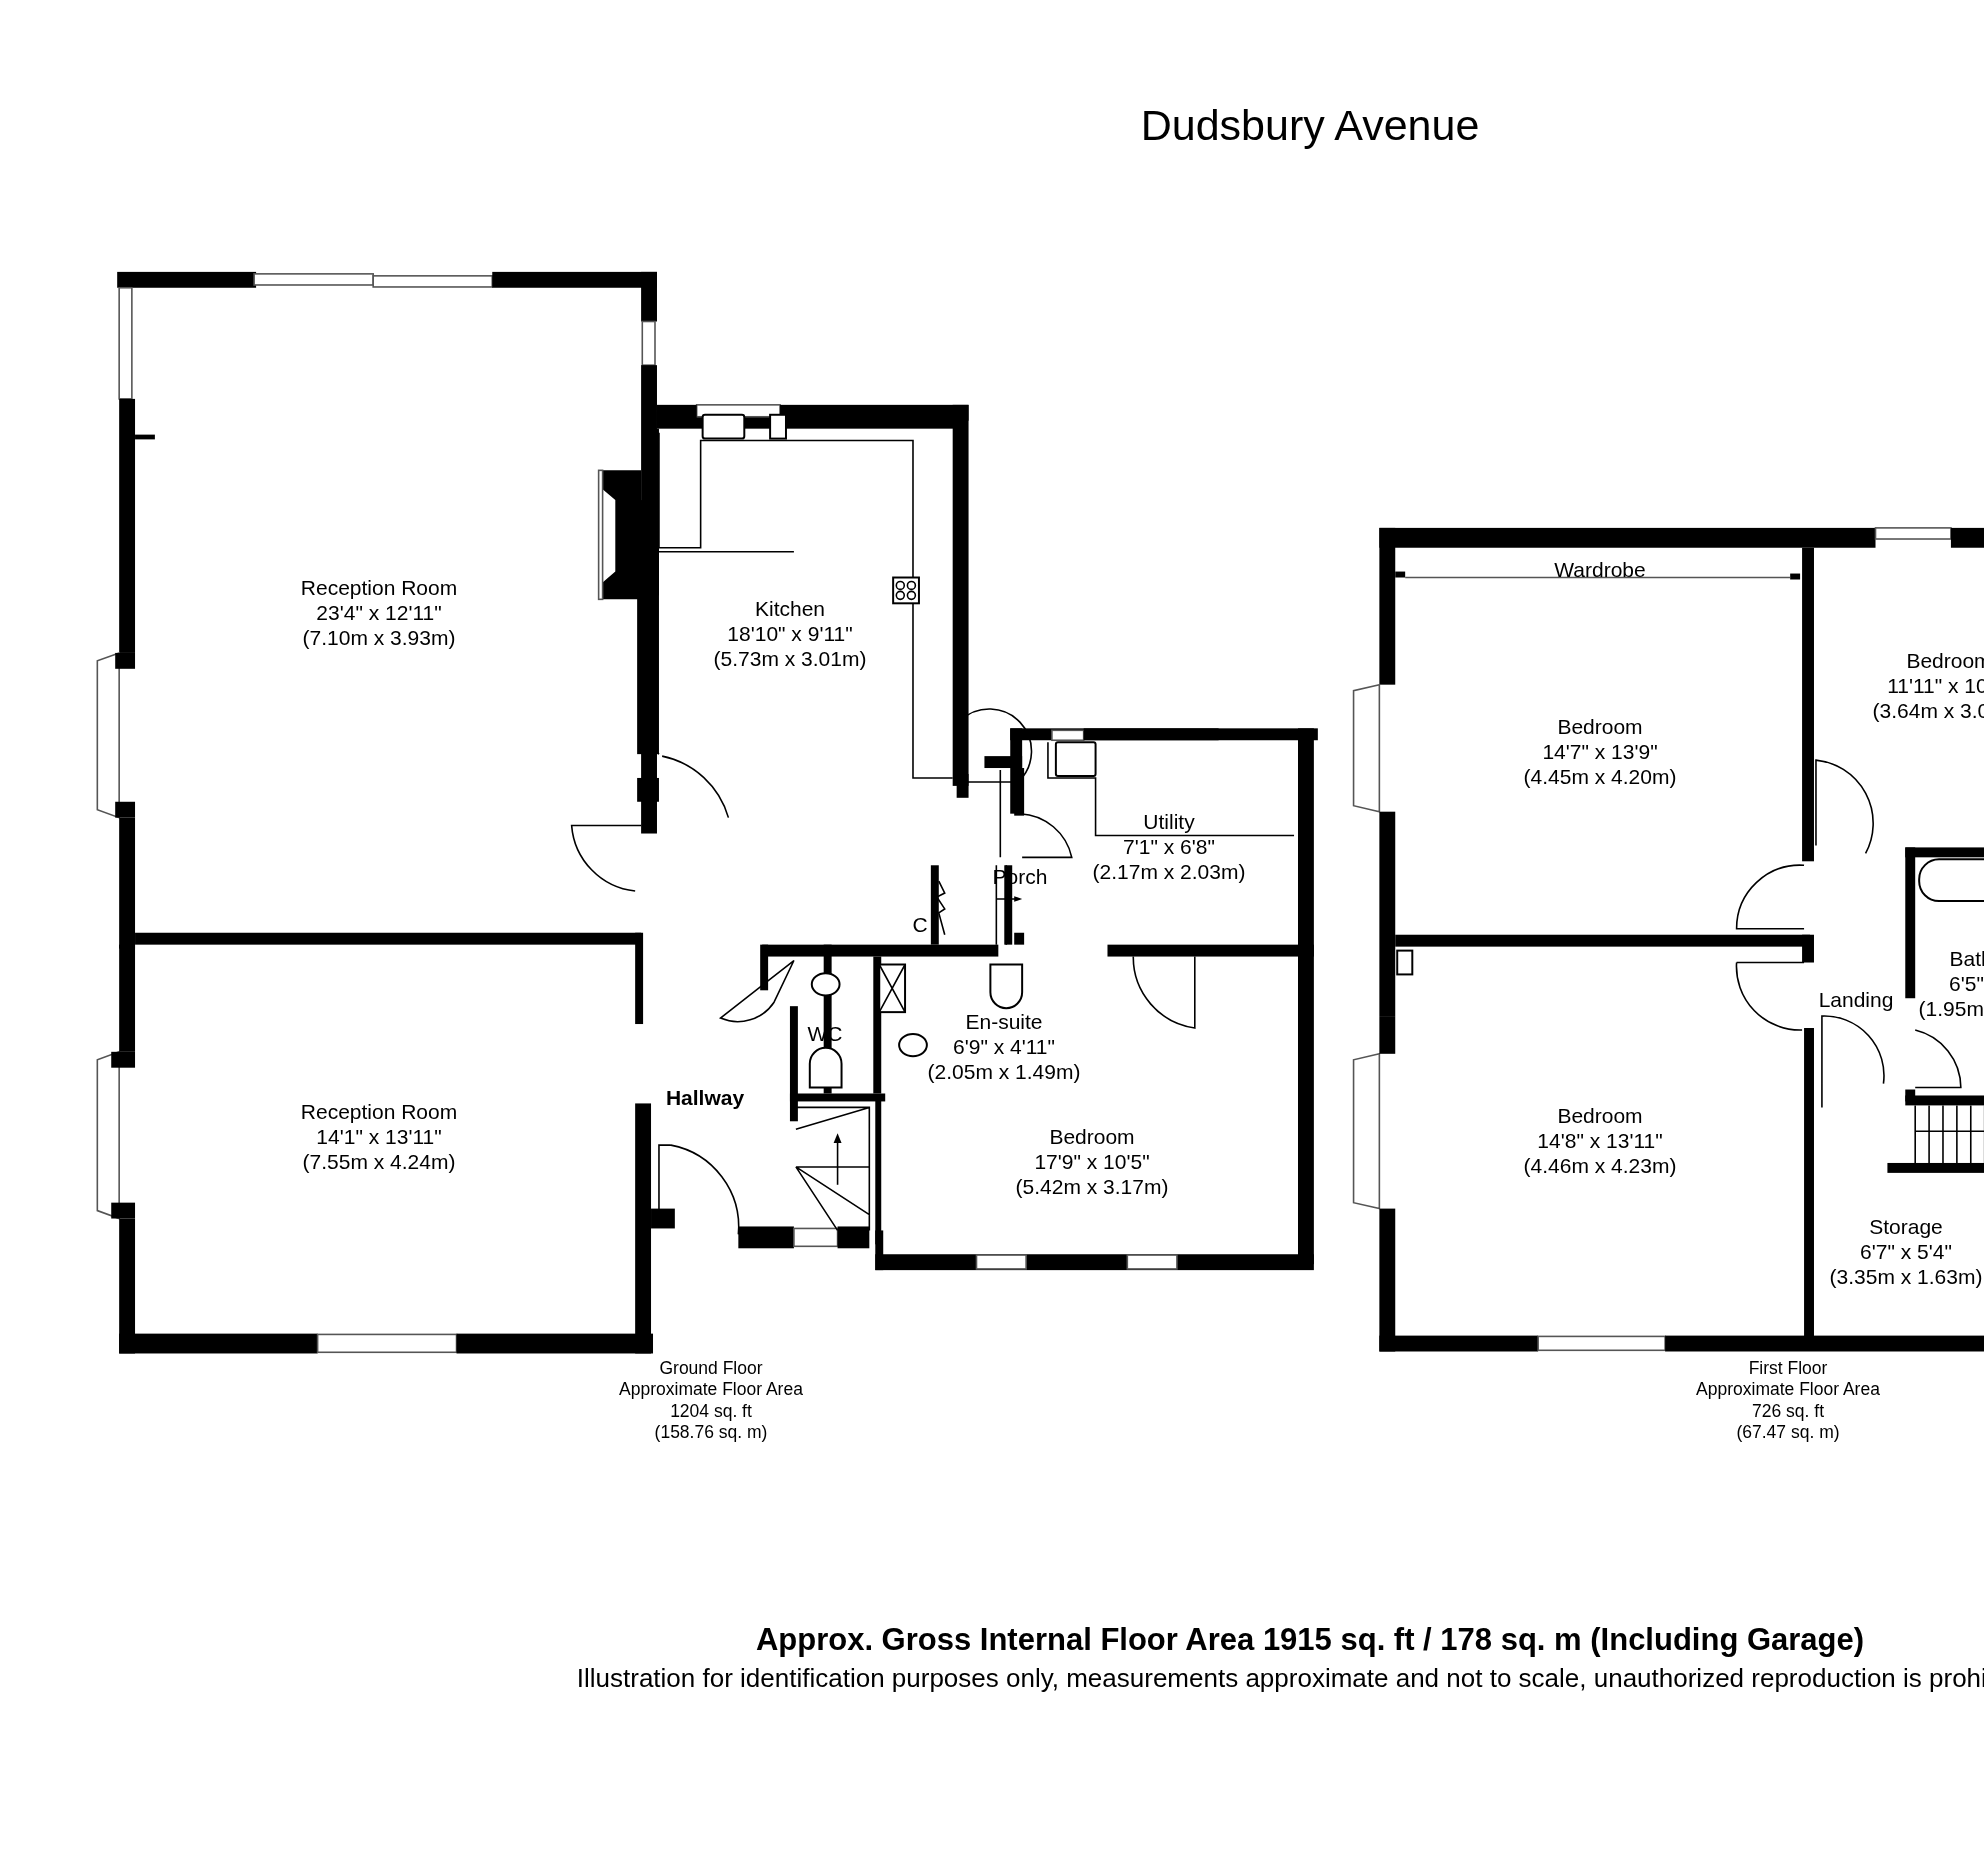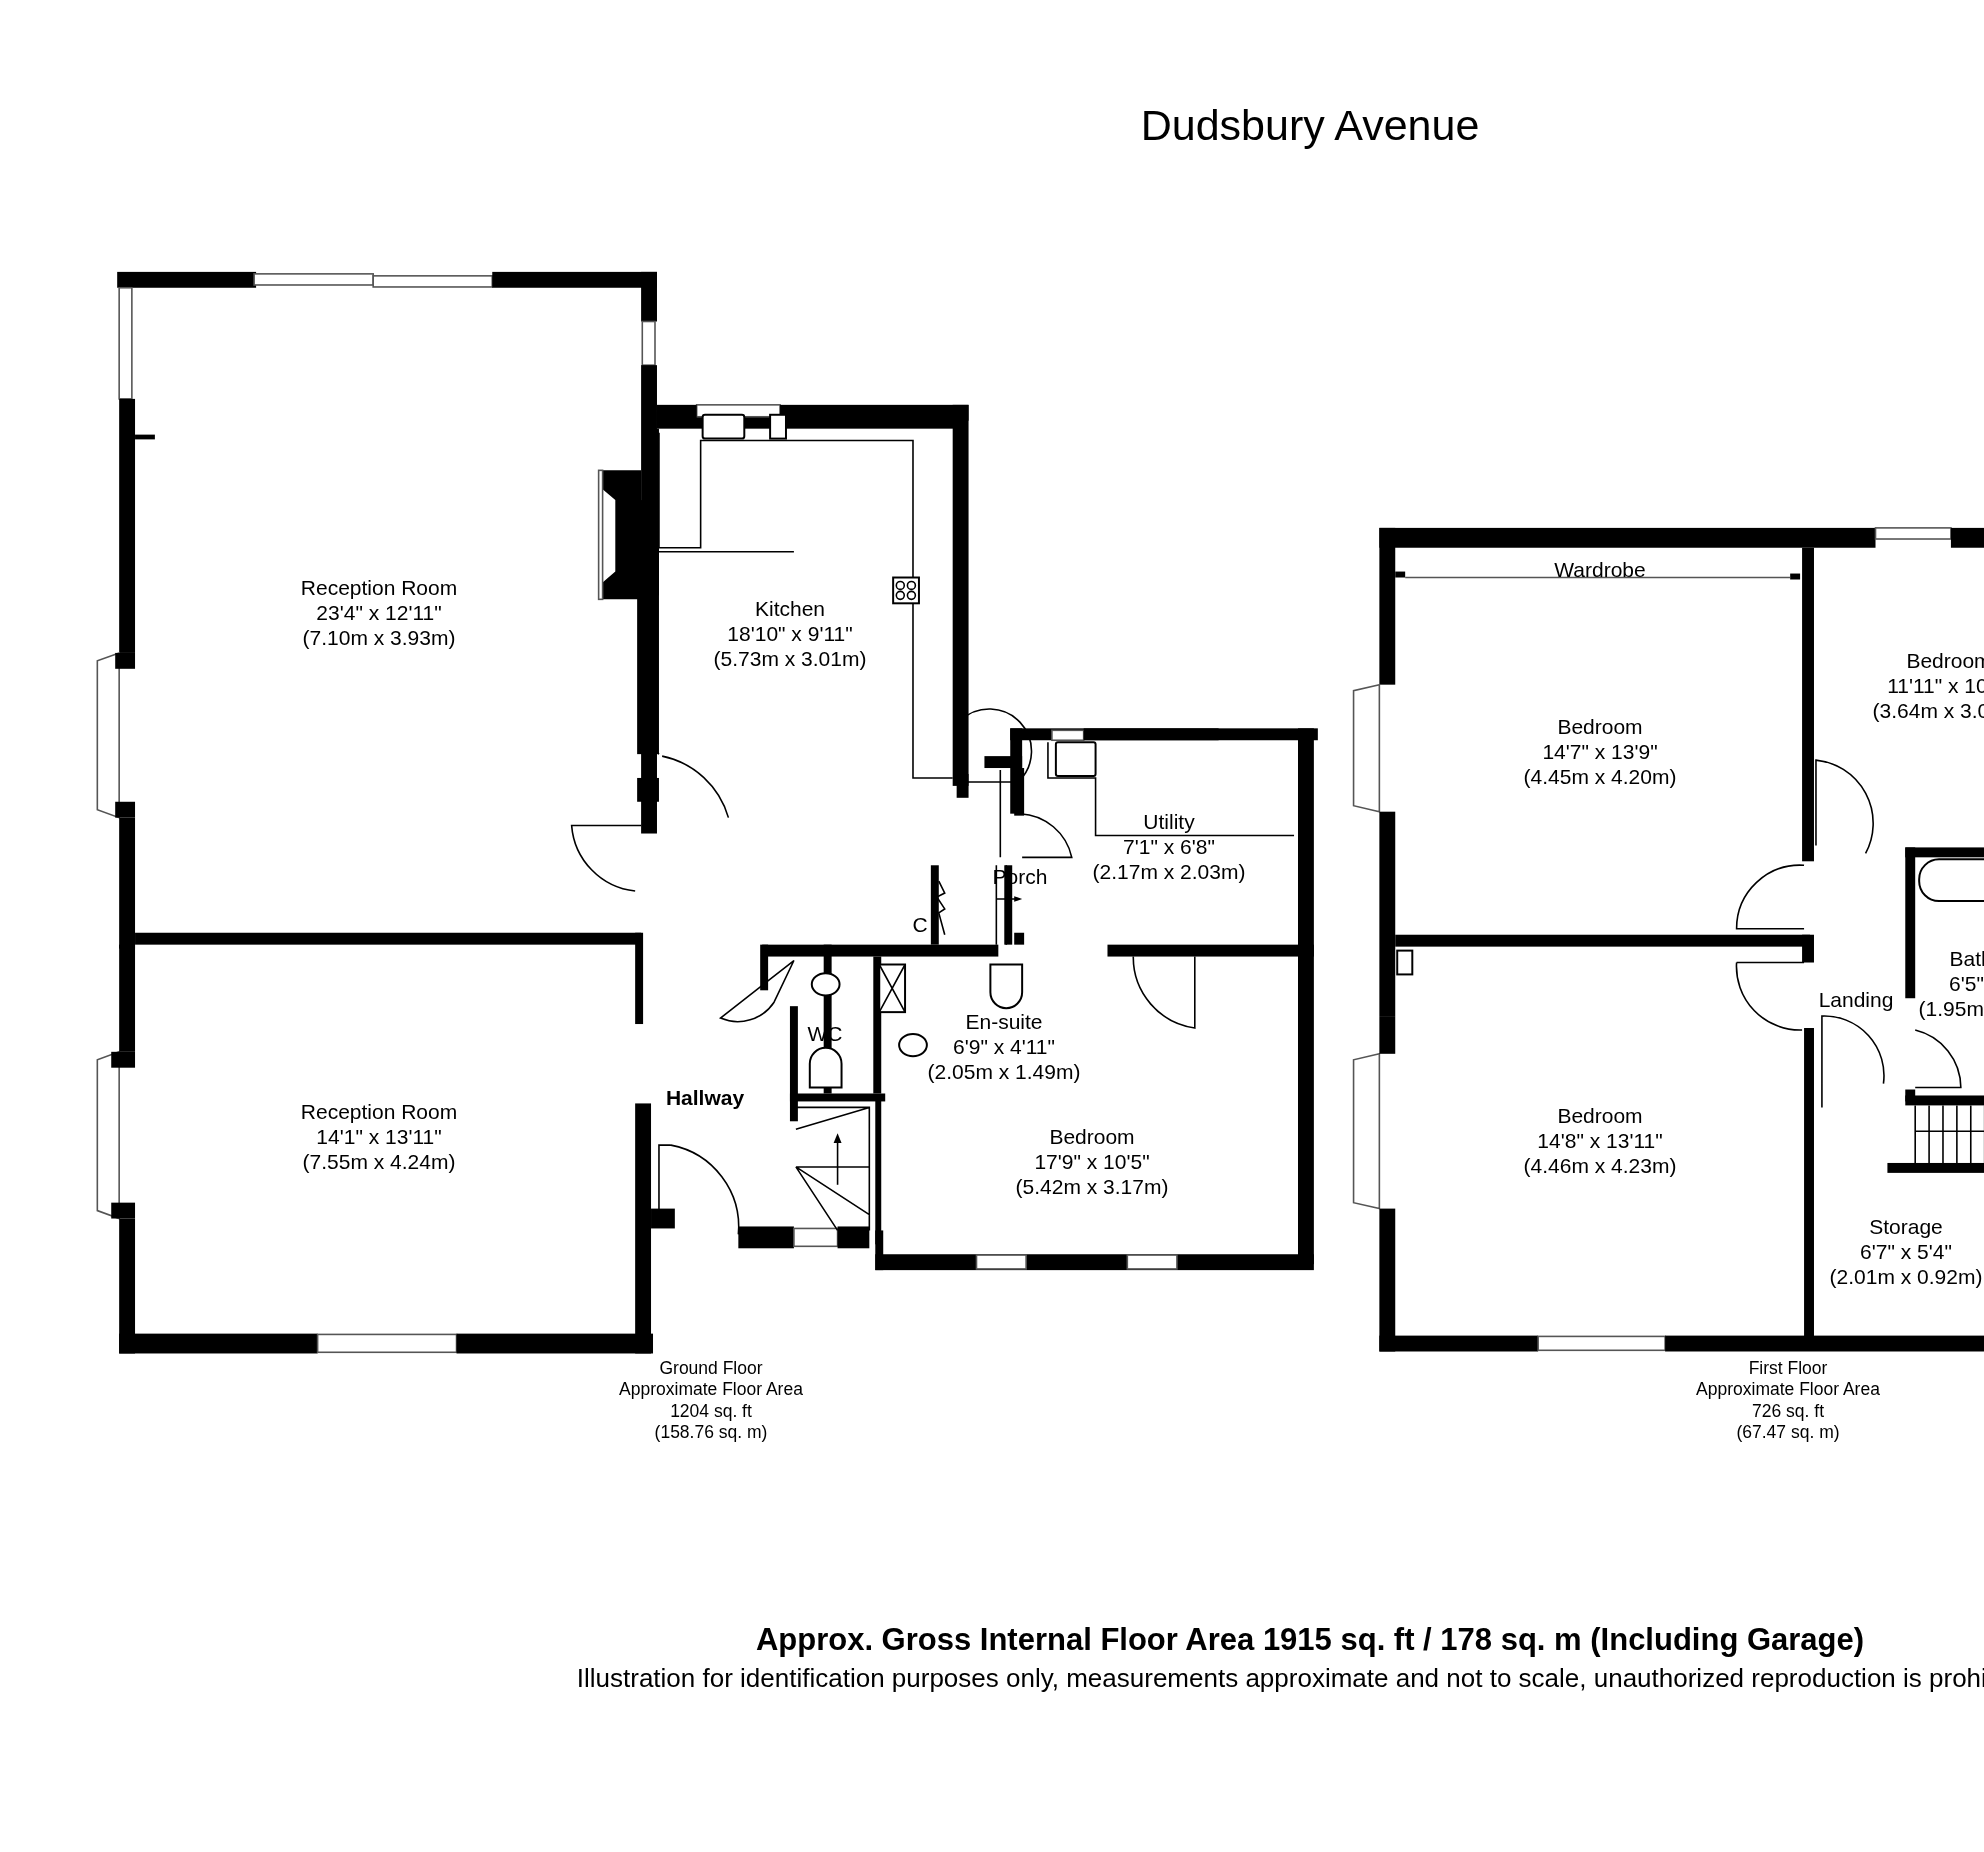--- a/index.html
+++ b/index.html
@@ -278,21 +278,21 @@
   <span class="room-name">Landing</span>
 </div>
 <div class="label" style="left:1600px; top:1104px;">
   <span class="room-name">Bedroom</span>
   <span class="room-dim">14'8" x 13'11"</span>
   <span class="room-metric">(4.46m x 4.23m)</span>
 </div>
 <div class="label" style="left:1906px; top:1215px;">
   <span class="room-name">Storage</span>
   <span class="room-dim">6'7" x 5'4"</span>
-  <span class="room-metric">(2.01m x 0.92m)</span>
+  <span class="room-metric">(3.35m x 1.63m)</span>
 </div>
 
 <div class="label floor-label" style="left:711px; top:1358px;">
   <span>Ground Floor</span>
   <span>Approximate Floor Area</span>
   <span>1204 sq. ft</span>
   <span>(158.76 sq. m)</span>
 </div>
 <div class="label floor-label" style="left:1788px; top:1358px;">
   <span>First Floor</span>

